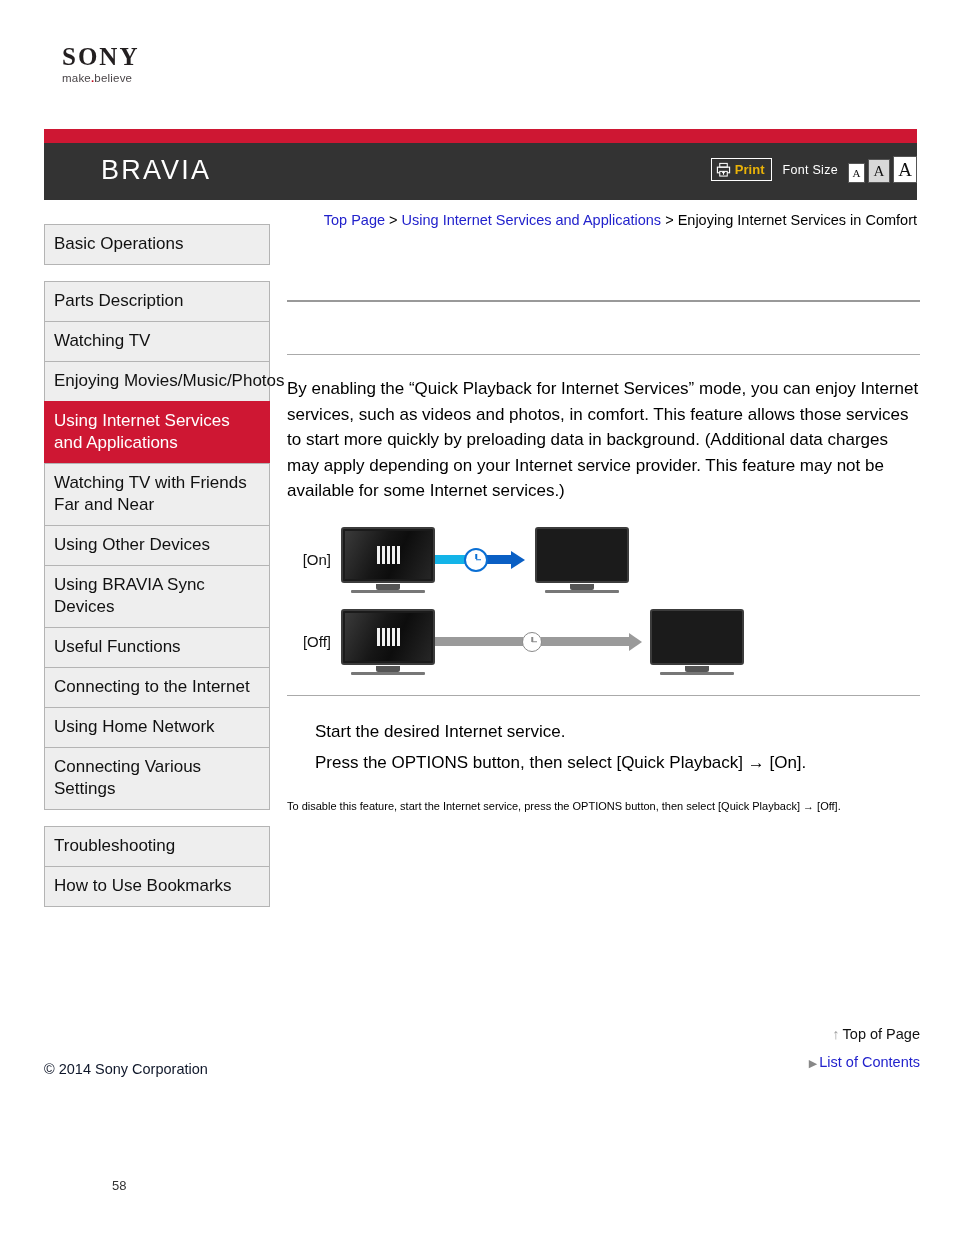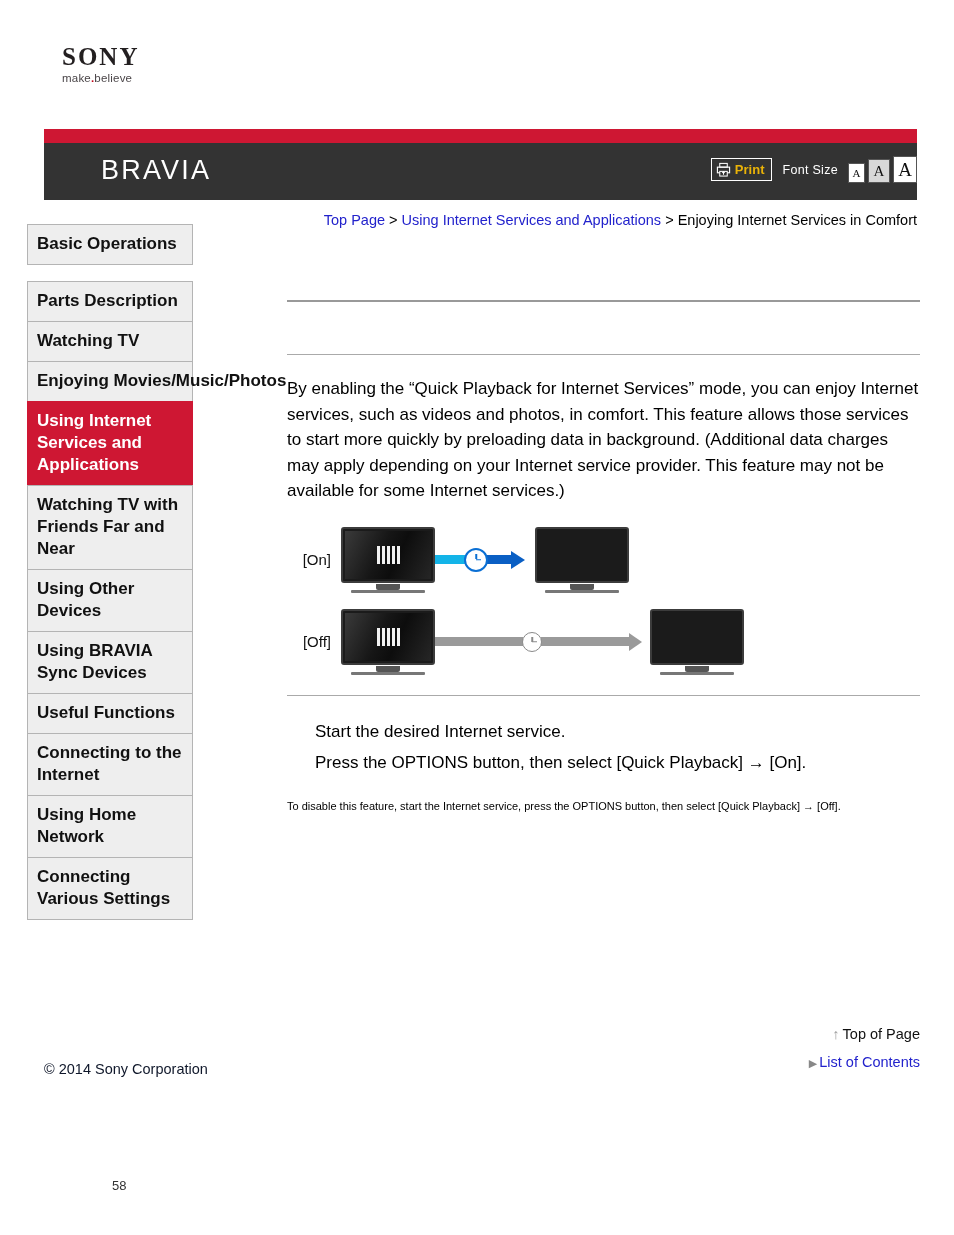--- a/index.html
+++ b/index.html
@@ -131,24 +131,23 @@
   }
   .breadcrumb a {
     color: #2222cc;
     text-decoration: none;
   }
   .breadcrumb .sep { color: #000000; }
 
   
   .sidebar {
     position: absolute;
-    left: 27px;
+    left: 44px;
     top: 224px;
-    width: 166px;
-    font-weight: bold;
+    width: 226px;
   }
   .nav-group { margin-bottom: 16px; }
   .nav-item {
     background: #eeeeee;
     border: 1px solid #b4b4b4;
     border-bottom: none;
     padding: 8px 9px 9px 9px;
     font-size: 17px;
     line-height: 22px;
     color: #111111;
@@ -444,20 +443,24 @@
     <div class="nav-item active">Using Internet Services and Applications</div>
     <div class="nav-item">Watching TV with Friends Far and Near</div>
     <div class="nav-item">Using Other Devices</div>
     <div class="nav-item">Using BRAVIA Sync Devices</div>
     <div class="nav-item">Useful Functions</div>
     <div class="nav-item">Connecting to the Internet</div>
     <div class="nav-item">Using Home Network</div>
     <div class="nav-item">Connecting Various Settings</div>
   </div>
 
+  <div class="nav-group">
+    <div class="nav-item">Troubleshooting</div>
+    <div class="nav-item">How to Use Bookmarks</div>
+  </div>
 
 </div>
 
 <div class="content">
 
   <div class="rule-top"></div>
   <div class="title-slot"></div>
   <div class="rule-bottom"></div>
 
   <p class="body-para">By enabling the “Quick Playback for Internet Services” mode, you can enjoy Internet services, such as videos and photos, in comfort. This feature allows those services to start more quickly by preloading data in background. (Additional data charges may apply depending on your Internet service provider. This feature may not be available for some Internet services.)</p>

